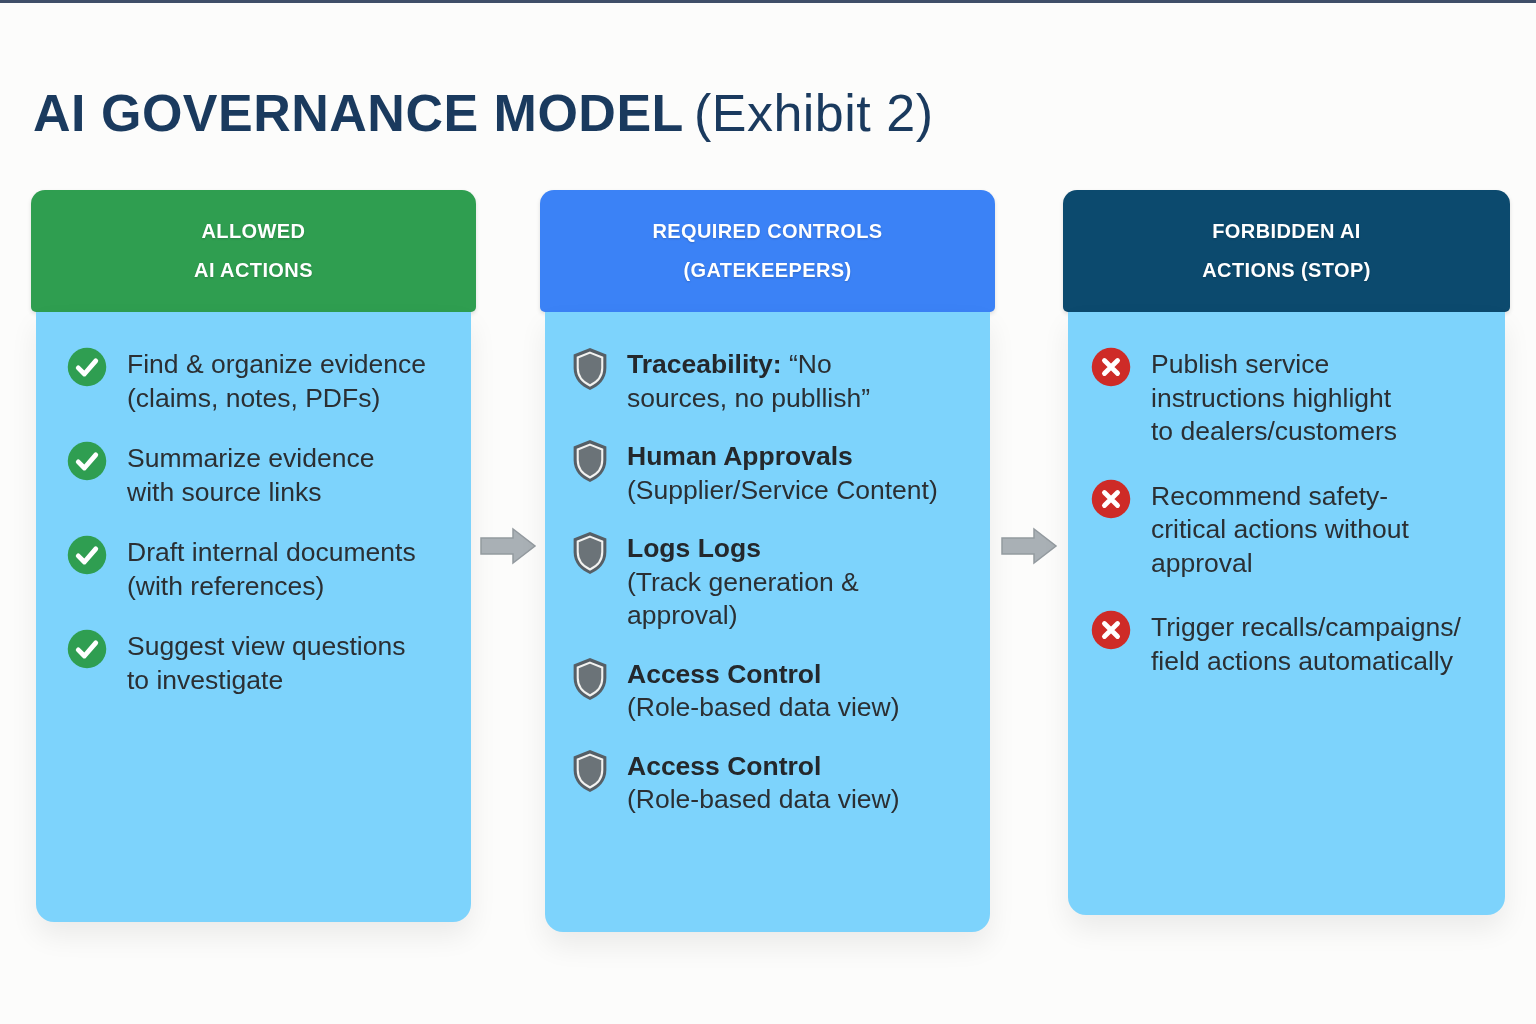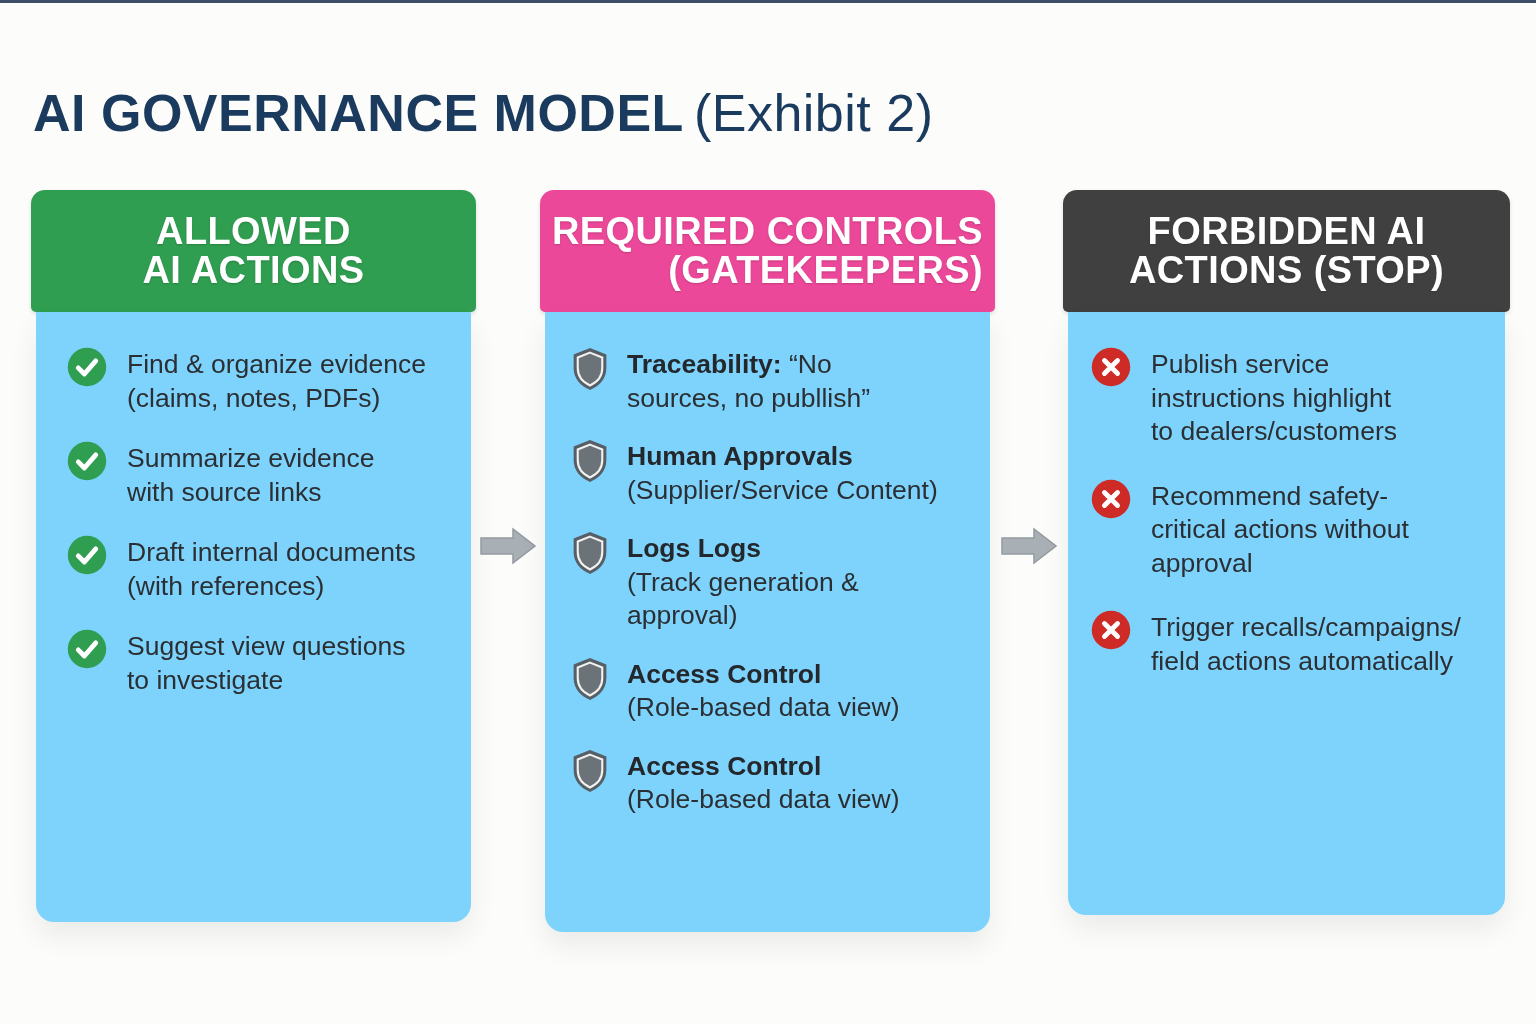--- a/index.html
+++ b/index.html
@@ -35,21 +35,21 @@
   .panel-1 { width: 455px; }
   .panel-2 { width: 447px; }
 
   .panel-header {
     height: 122px;
     border-radius: 14px 14px 5px 5px;
     display: flex; align-items: center; justify-content: center;
     text-align: center;
     color: #ffffff;
     font-weight: 700;
-    font-size: 38px;
+    font-size: 20px;
     line-height: 39px;
     letter-spacing: 0.4px;
     white-space: pre-line;
     box-shadow: 0 2px 4px rgba(0,0,0,0.12);
     text-shadow: 0 1px 2px rgba(0,0,0,0.18);
   }
   .panel-body {
     margin: 0 5px;
     background: #7dd3fc;
     border-radius: 0 0 18px 18px;
@@ -142,21 +142,21 @@
     </div>
   </section>
 
   <div class="arrow-zone arrow-zone-0">
     <svg class="arrow-glyph" width="58" height="40" viewBox="0 0 58 40">
       <path d="M2 12 H34 V3 L56 20 L34 37 V28 H2 Z" stroke-width="1.5" fill="#a9b0b5" stroke="#939a9f"></path>
     </svg>
   </div>
 
   <section class="panel panel-1">
-    <header class="panel-header" style="background: #ec4899; text-align: right;">REQUIRED CONTROLS
+    <header class="panel-header" style="background: #3b82f6;">REQUIRED CONTROLS
 (GATEKEEPERS)</header>
     <div class="panel-body">
       <ul class="items">
           <li class="item">
             <span class="item-icon"><svg width="40" height="46" viewBox="0 0 44 50">
                 <path d="M22 2 L40 9 V24 C40 36 32 44 22 48 C12 44 4 36 4 24 V9 Z" fill="#565f66"></path>
                 <path d="M22 7 L35.5 12.3 V24 C35.5 33.5 29.5 39.8 22 43.2 C14.5 39.8 8.5 33.5 8.5 24 V12.3 Z" fill="#6b7378" stroke="#f2f2f0" stroke-width="2.3"></path>
               </svg></span>
             <p class="item-text"><b>Traceability:</b><span> “No
 sources, no publlish”</span></p>
@@ -198,21 +198,21 @@
     </div>
   </section>
 
   <div class="arrow-zone arrow-zone-1">
     <svg class="arrow-glyph" width="58" height="40" viewBox="0 0 58 40">
       <path d="M2 12 H34 V3 L56 20 L34 37 V28 H2 Z" stroke-width="1.5" fill="#a9b0b5" stroke="#939a9f"></path>
     </svg>
   </div>
 
   <section class="panel panel-2">
-    <header class="panel-header" style="background: #404040; text-align: center;">FORBIDDEN AI
+    <header class="panel-header" style="background: #0c4a6e; text-align: center;">FORBIDDEN AI
 ACTIONS (STOP)</header>
     <div class="panel-body">
       <ul class="items">
           <li class="item">
             <span class="item-icon"><svg width="42" height="42" viewBox="0 0 48 48">
                 <circle cx="24" cy="24" r="22" fill="#ce2b27"></circle>
                 <path d="M16.5 16.5 L31.5 31.5 M31.5 16.5 L16.5 31.5" stroke="#ffffff" stroke-width="5.5" stroke-linecap="round"></path>
               </svg></span>
             <p class="item-text"><span>Publish service
 instructions highlight

